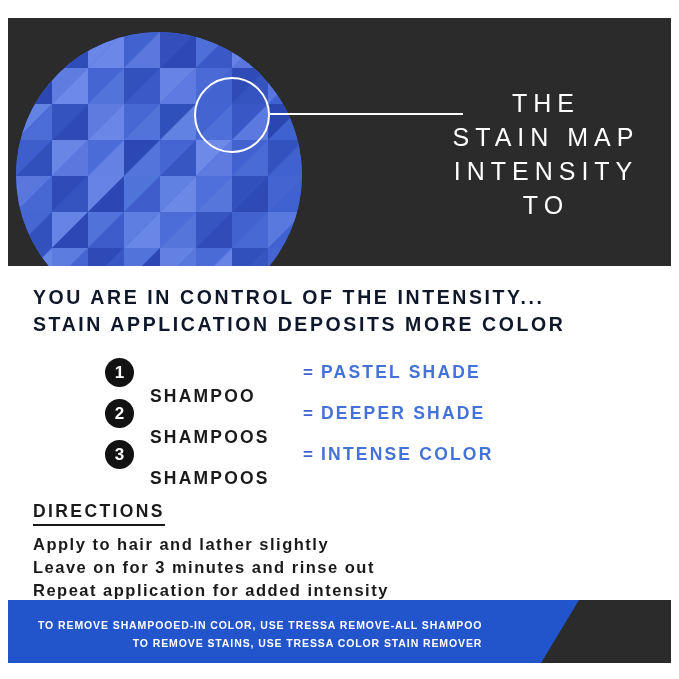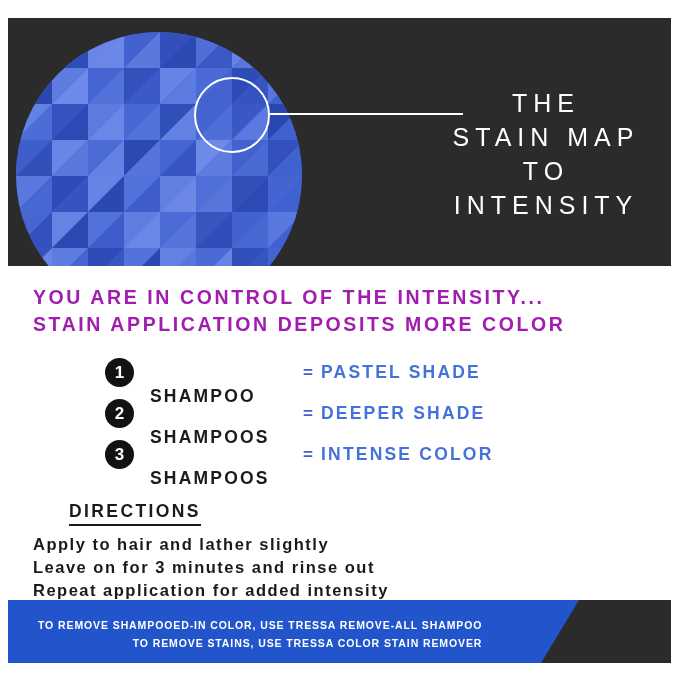--- a/index.html
+++ b/index.html
@@ -80,21 +80,21 @@
 
   
   .body-wrap {
     position: absolute;
     left: 0;
     top: 272px;
     width: 679px;
   }
   .headline {
     margin: 12px 0 0 33px;
-    color: #a21caf;
+    color: #0f172a;
     font-size: 19.5px;
     letter-spacing: 2.6px;
     line-height: 27px;
     font-weight: 700;
   }
 
   .steps {
     margin: 14px 0 0 105px;
   }
   .step {
@@ -142,21 +142,20 @@
     margin: 26px 0 0 33px;
   }
   .directions-title {
     display: inline-block;
     color: #1a1a1a;
     font-size: 17.5px;
     letter-spacing: 2.4px;
     font-weight: 700;
     border-bottom: 2px solid #1a1a1a;
     padding-bottom: 2px;
-    margin-left: 36px;
   }
   .directions-line {
     margin-top: 7px;
     color: #1a1a1a;
     font-size: 16.5px;
     letter-spacing: 1.5px;
     font-weight: 700;
     line-height: 23px;
   }
 
@@ -345,22 +344,22 @@
         </g>
       </svg>
     </div>
 
     <div class="callout-circle"></div>
     <div class="callout-line"></div>
 
     <div class="hero-title">
       <div>THE</div>
       <div>STAIN MAP</div>
+      <div>INTENSITY</div>
       <div>TO</div>
-      <div>INTENSITY</div>
     </div>
   </div>
 
   <div class="body-wrap">
 
     <div class="headline">
       <div>YOU ARE IN CONTROL OF THE INTENSITY...</div>
       <div>STAIN APPLICATION DEPOSITS MORE COLOR</div>
     </div>
 

